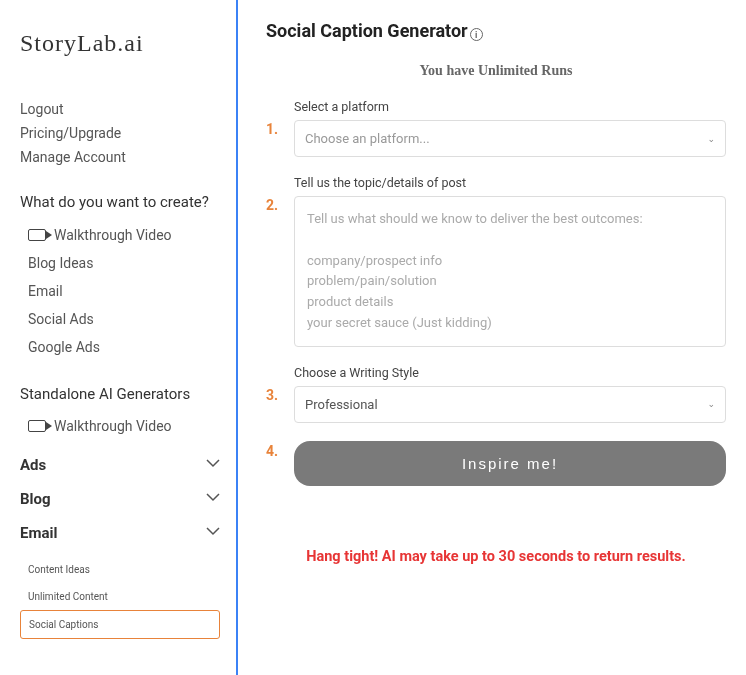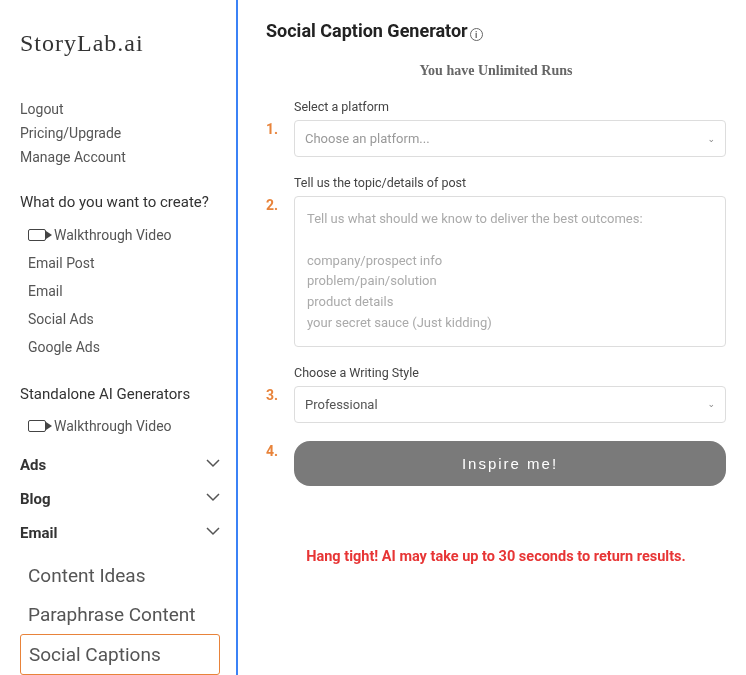--- a/index.html
+++ b/index.html
@@ -82,21 +82,21 @@
     .chevron {
       width: 14px; height: 14px;
       display: inline-flex;
       align-items: center;
       justify-content: center;
     }
     .chevron svg { width: 14px; height: 9px; stroke: #555; stroke-width: 1.5; fill: none; }
     .sub-link {
       padding: 8px 4px 8px 8px;
       color: #555;
-      font-size: 19px;
+      font-size: 10px;
       cursor: pointer;
     }
     .sub-link.active {
       border: 1.5px solid #e8833a;
       border-radius: 3px;
     }
     
     
     .main {
       flex: 1;
@@ -216,21 +216,21 @@
       <div class="nav-link">Manage Account</div>
     </div>
 
     <div class="nav-group">
       <div class="nav-heading">What do you want to create?</div>
       <div class="nav-item">
         <span class="video-icon"></span>
         <span>Walkthrough Video</span>
       </div>
       <div class="nav-item">
-        <span>Email Post</span>
+        <span>Blog Ideas</span>
       </div>
       <div class="nav-item">
         <span>Email</span>
       </div>
       <div class="nav-item">
         <span>Social Ads</span>
       </div>
       <div class="nav-item">
         <span>Google Ads</span>
       </div>
@@ -264,21 +264,21 @@
       <span>Email</span>
       <span class="chevron">
           <svg viewBox="0 0 14 9">
             <polyline points="1,1 7,7 13,1"></polyline>
           </svg>
         </span>
     </div>
 
     <div style="height:6px"></div>
     <div class="sub-link">Content Ideas</div>
-    <div class="sub-link">Paraphrase Content</div>
+    <div class="sub-link">Unlimited Content</div>
     <div class="sub-link active">Social Captions</div>
   </aside>
 
   <main class="main">
     <div class="page-title">
       <span>Social Caption Generator</span>
       <span class="info-icon">i</span>
     </div>
 
     <div class="runs-banner">You have Unlimited Runs</div>

